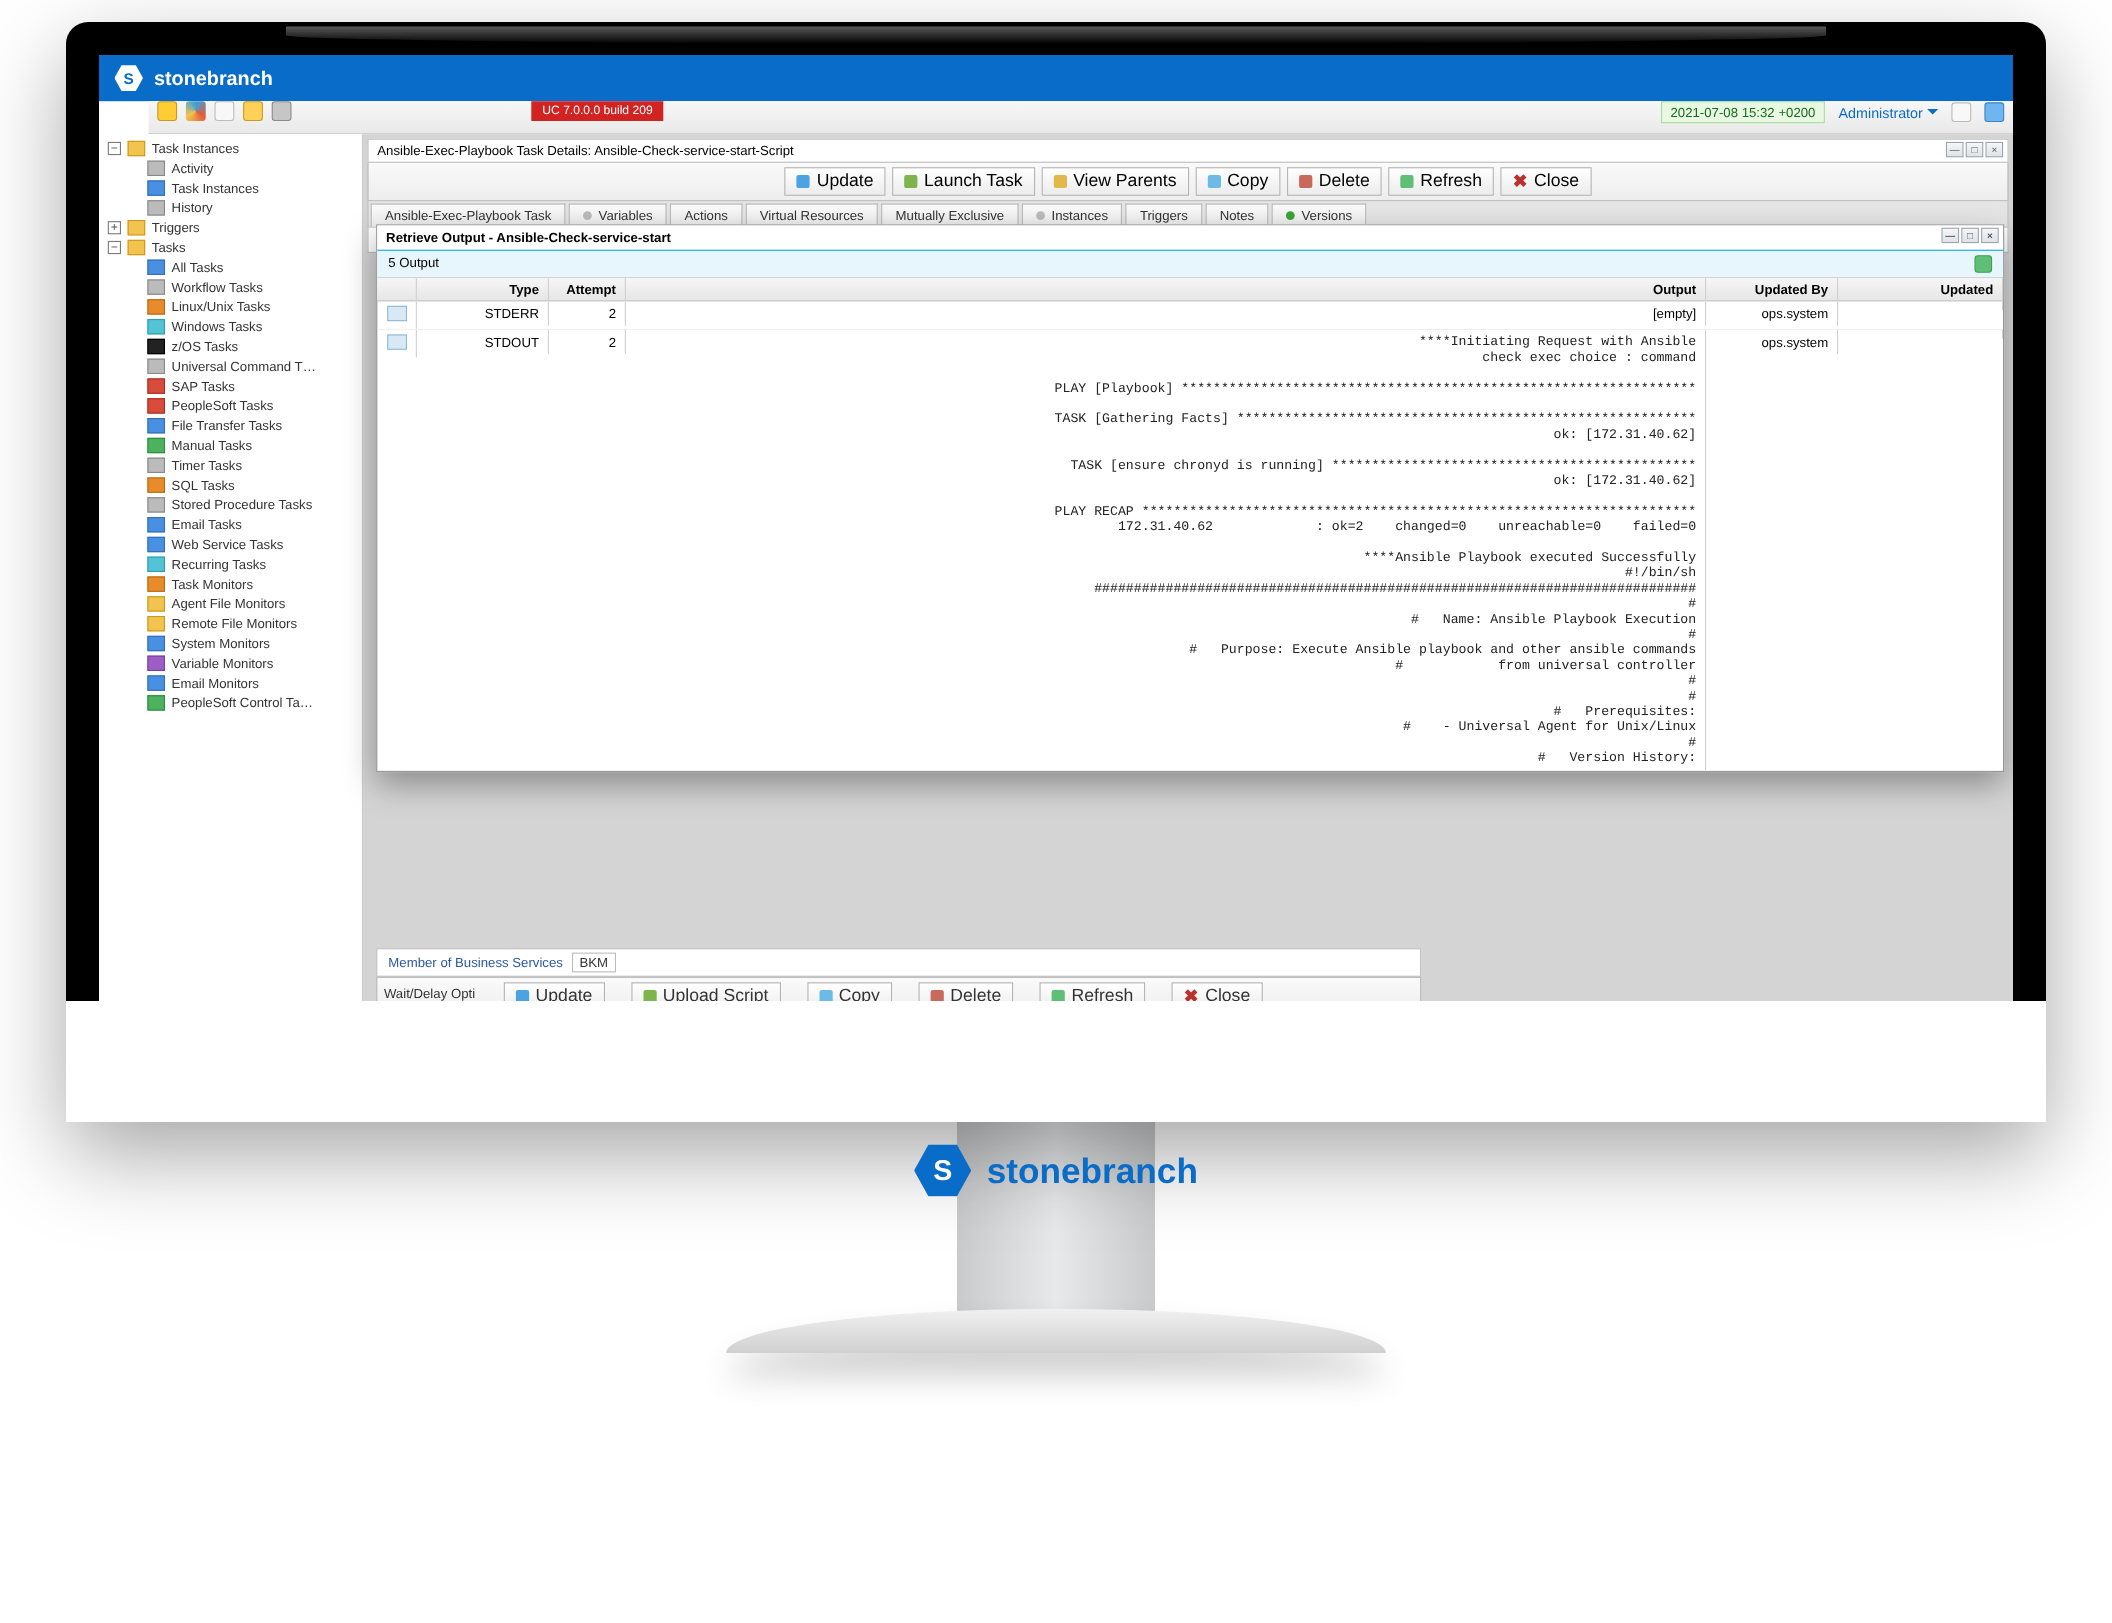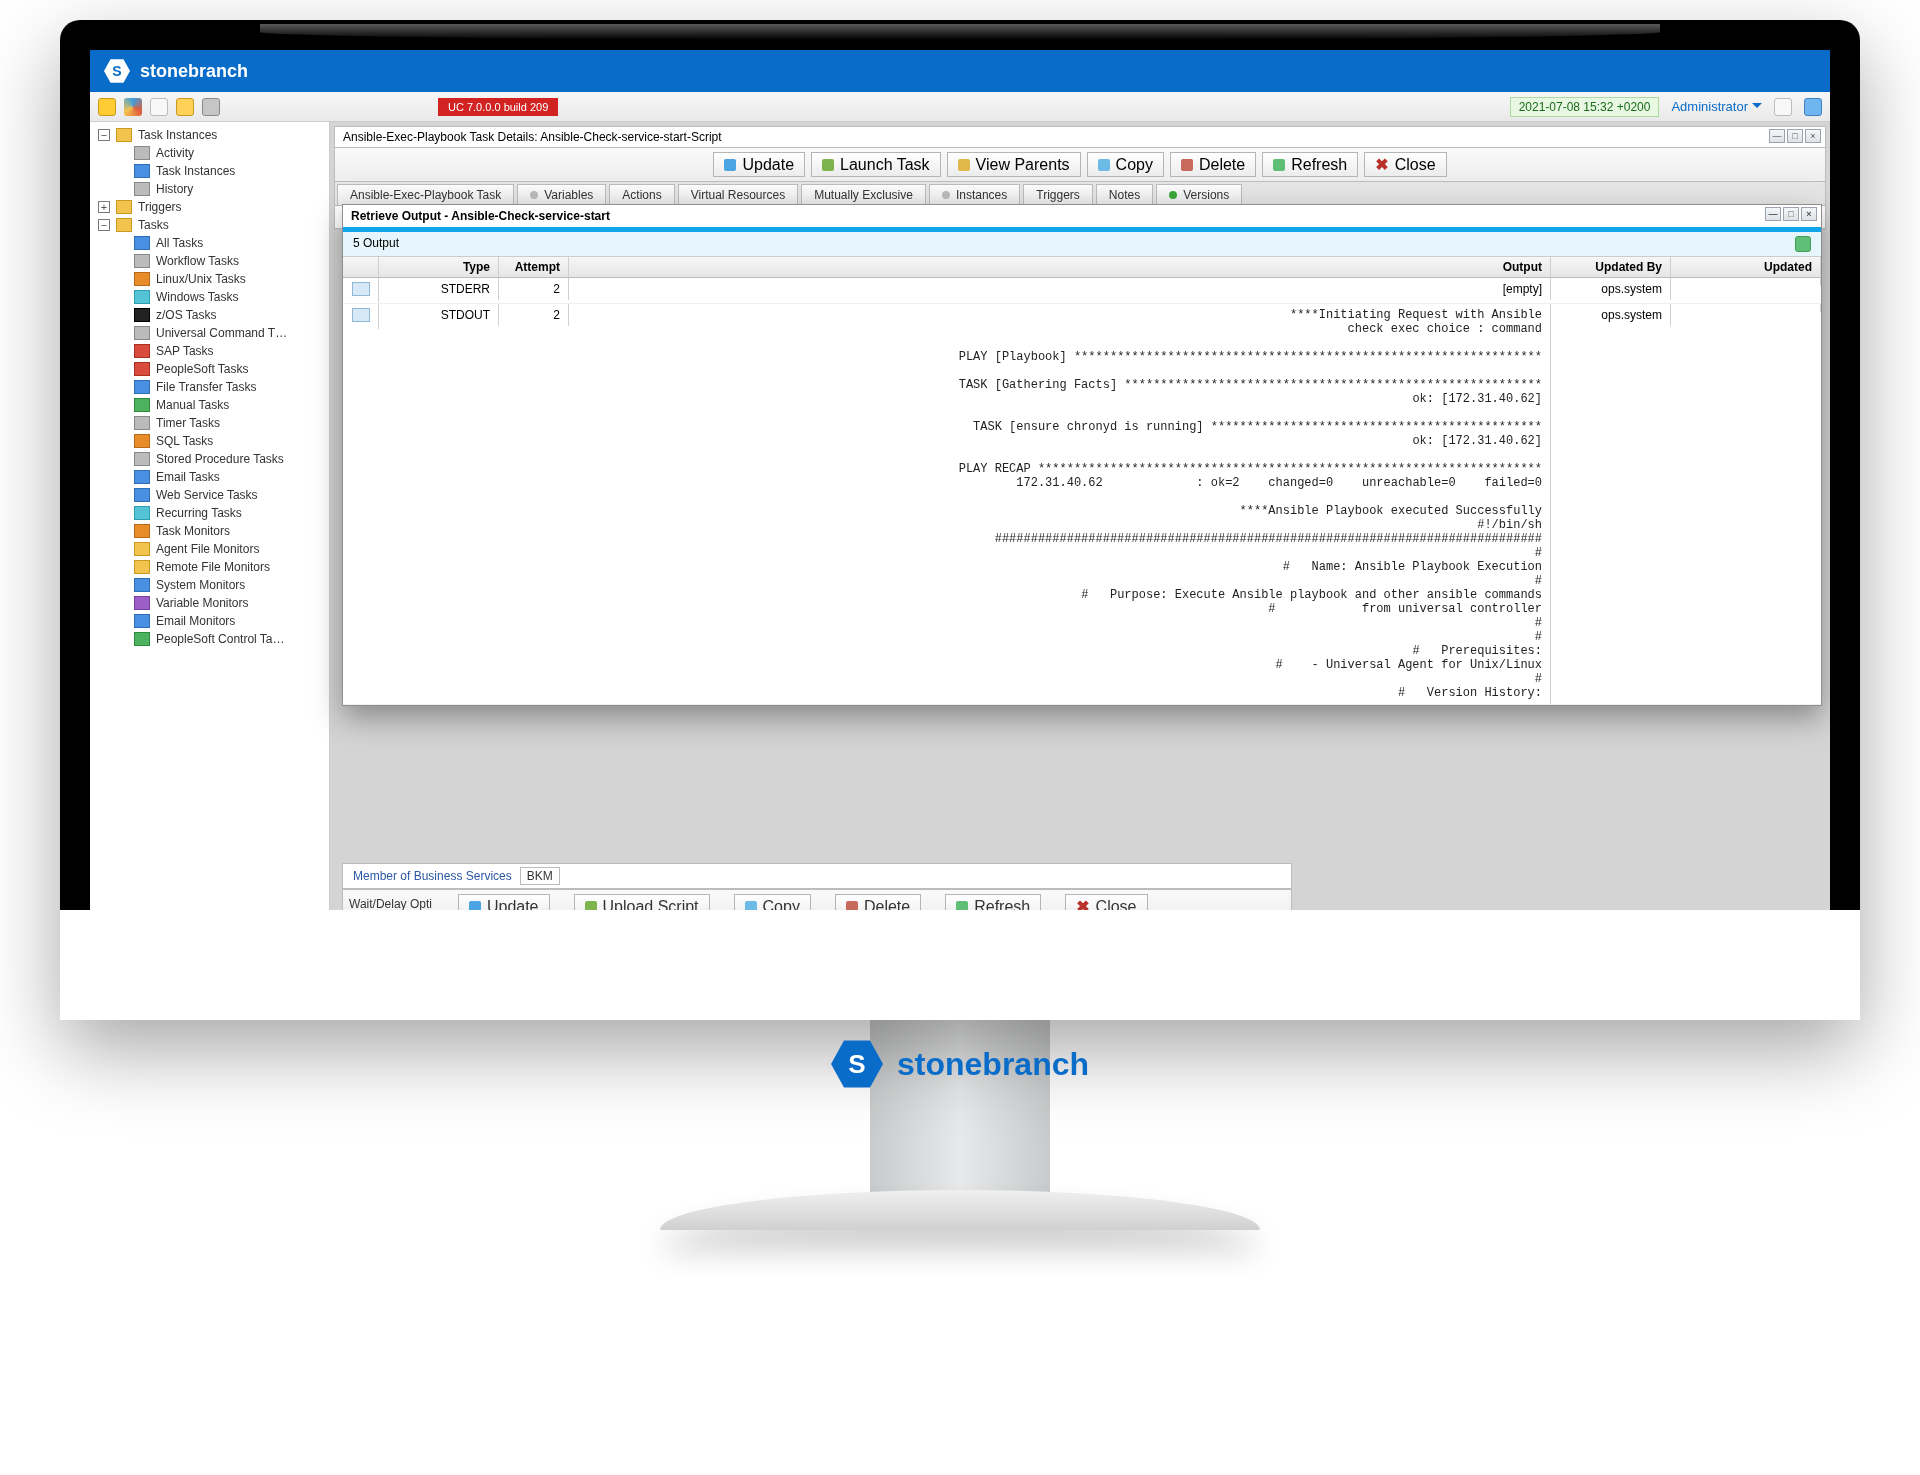--- a/index.html
+++ b/index.html
@@ -105,22 +105,23 @@
   display:flex; align-items:center; justify-content:center;
   color:#0a6cc9; font-weight:800; font-size:14px;
   margin-right:10px;
 }
 
 
 .tool-row {
   height: 30px;
   background: linear-gradient(#f7f7f7,#e9e9e9);
   border-bottom: 1px solid #ccc;
-  display:flex; align-items:center; justify-content:space-between;
+  display:flex; align-items:flex-start; justify-content:space-between;
   padding: 0 8px;
+  margin-left: 45px;
 }
 .tool-left { display:flex; gap:8px; align-items:center; }
 .tic { width:18px; height:18px; border-radius:3px; display:inline-block; }
 .build-badge {
   margin-left: 210px;
   background:#d22323; color:#fff; font-size:11px; padding:3px 10px;
 }
 .tool-right { display:flex; align-items:center; gap:12px; }
 .datetime {
   color:#196b1c; border:1px solid #aadc9f; background:#e8f8e2;
@@ -216,21 +217,21 @@
 }
 
 
 .dialog {
   position:absolute; top:82px; left:12px; right:8px;
   background:#fff; border:1px solid #8e8e8e;
   box-shadow:0 12px 28px rgba(0,0,0,0.35);
 }
 .dlg-title {
   background:#fff; padding:4px 8px; font-weight:bold; font-size:12px;
-  border-bottom:5px solid #0ea5e9; position:relative;
+  border-bottom:1px solid #0ea5e9; position:relative;
 }
 .dlg-sub {
   background:#e7f5fc; padding:4px 10px; font-size:12px;
   border-bottom:1px solid #ccc; display:flex; justify-content:space-between;
 }
 .table-head {
   display:flex; background:linear-gradient(#f6f6f6,#e6e6e6);
   border-bottom:1px solid #bcbcbc; font-size:12px; font-weight:600;
 }
 .th, .td {

